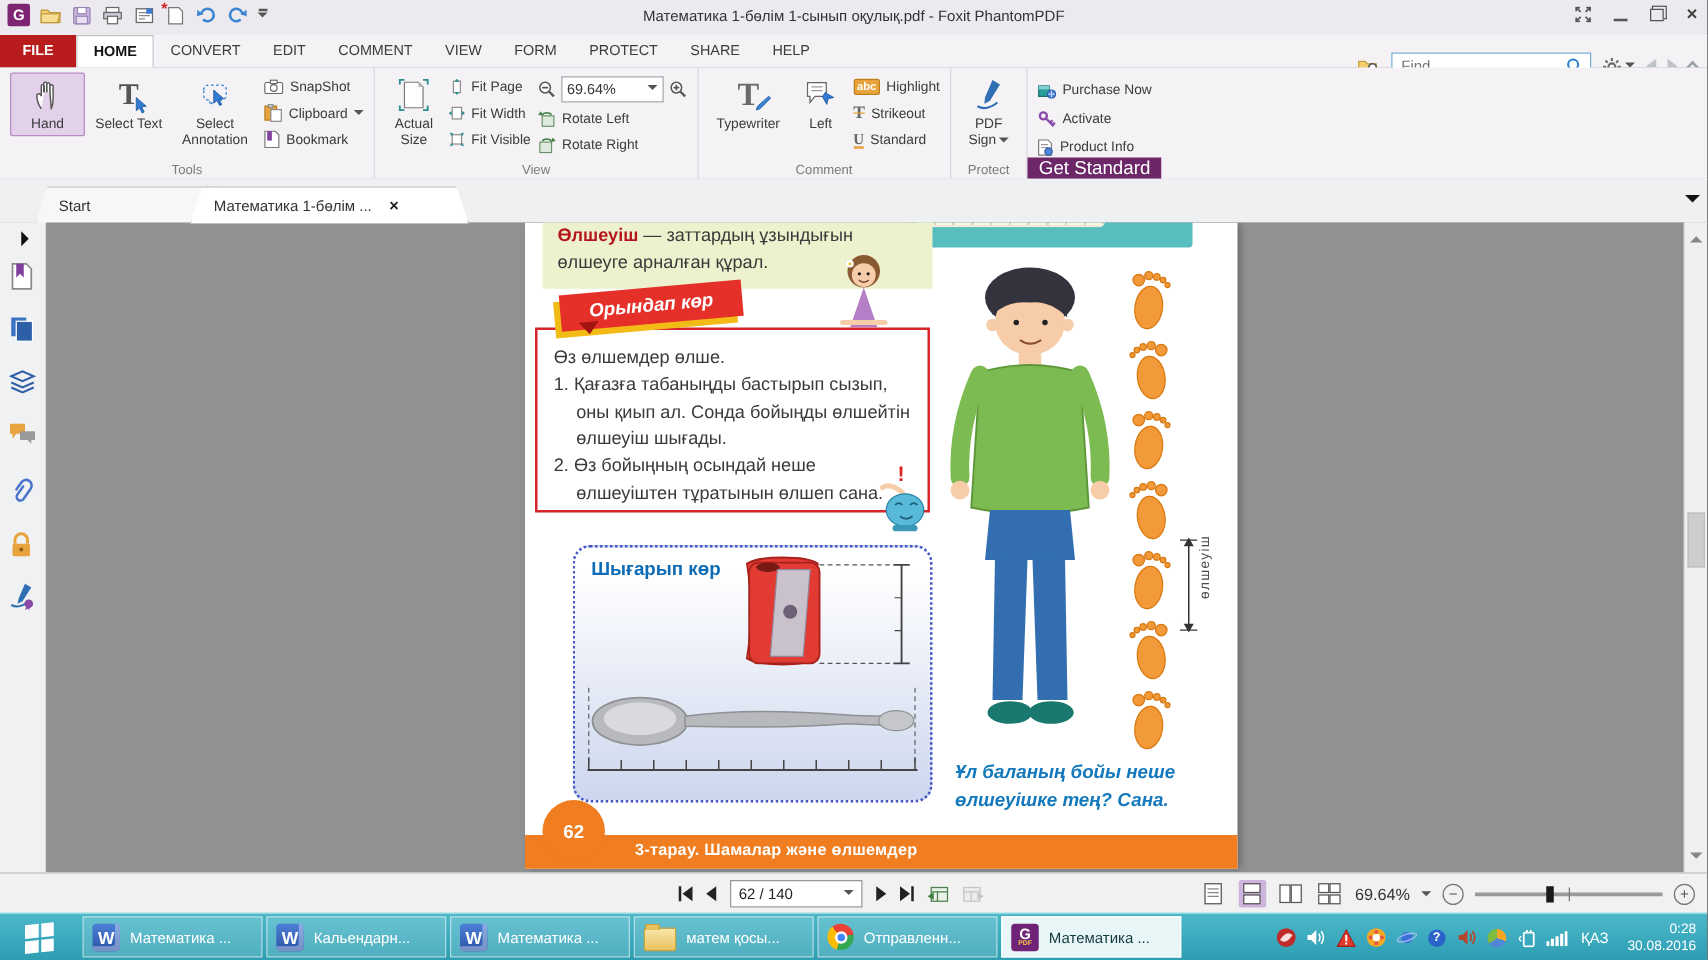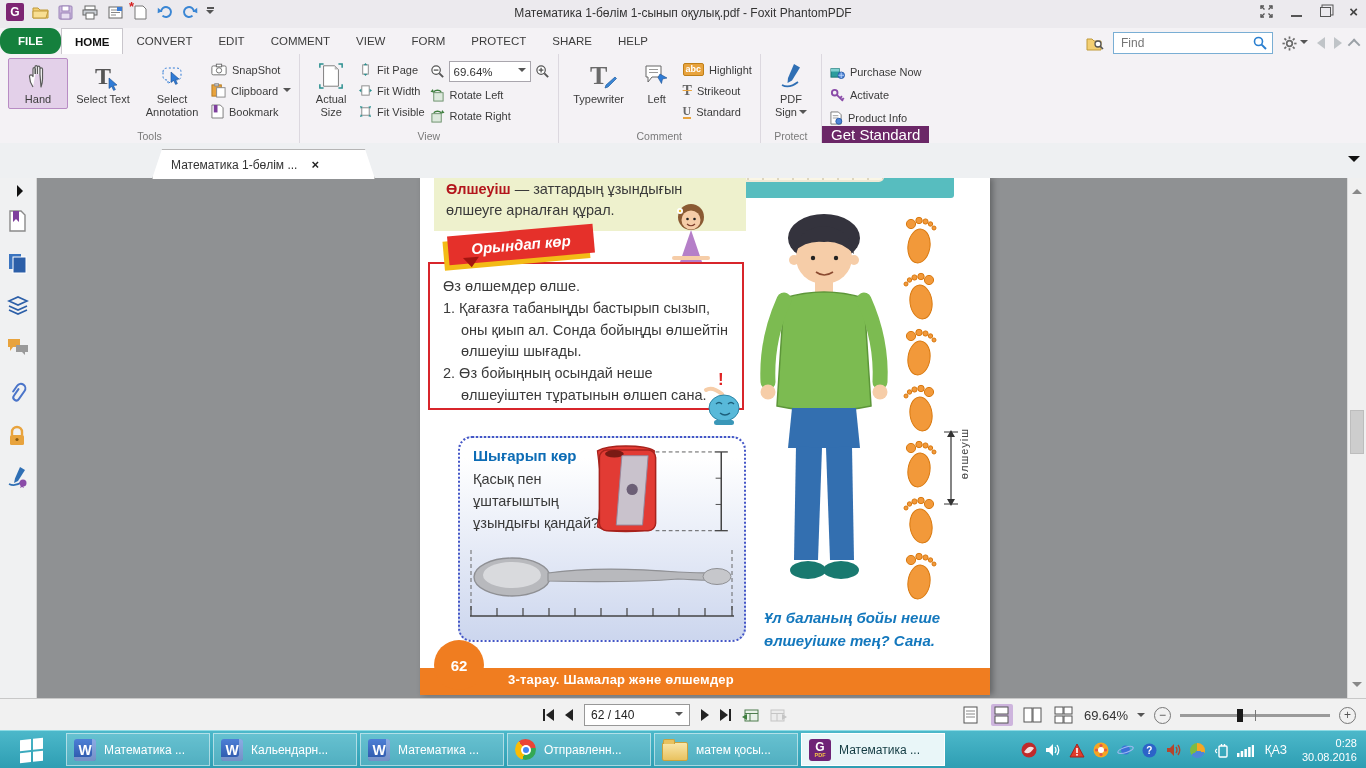--- a/index.html
+++ b/index.html
@@ -16,23 +16,23 @@
     display:flex;align-items:center;justify-content:center;border-radius:2px;}
   .wtitle{position:absolute;left:50%;top:6px;transform:translateX(-50%);font-size:12px;color:#333;white-space:nowrap;}
   .winctl{position:absolute;right:8px;top:5px;display:flex;align-items:center;gap:18px;color:#555;}
   .minbox{width:11px;height:8px;border-bottom:2px solid #555;}
   .restbox{width:9px;height:8px;border:1px solid #555;box-shadow:2px -2px 0 -0.5px #eceaee,2px -2px 0 0.5px #555;}
   .closex{font-size:15px;line-height:12px;color:#444;font-weight:bold;}
 
   
   .tabrow{position:absolute;top:28px;left:0;width:100%;height:26px;background:#f4f2f5;display:flex;}
   .rtab{padding:0 13px;font-size:11.5px;display:flex;align-items:center;color:#3c3c3c;cursor:default;}
-  .rtab.file{background:#15803d;color:#fff;font-weight:bold;padding:0 18px;border-radius:11px;}
+  .rtab.file{background:#b91c1c;color:#fff;font-weight:bold;padding:0 18px;}
   .rtab.active{background:#fff;border:1px solid #c9c6cc;border-bottom:none;font-weight:bold;color:#111;}
-  .findrow{position:absolute;right:6px;top:32px;display:flex;align-items:center;gap:9px;}
+  .findrow{position:absolute;right:6px;top:42px;display:flex;align-items:center;gap:9px;}
   .findbox{width:148px;height:20px;background:#fff;border:1px solid #79aed4;display:flex;align-items:center;padding:0 5px;}
   .findbox input{border:none;outline:none;background:transparent;flex:1;font-size:12px;min-width:0;
     font-family:"Liberation Sans",sans-serif;color:#444;}
   .chev{width:7px;height:7px;border-left:2px solid #9aa0a6;border-top:2px solid #9aa0a6;}
   .chev.up{transform:rotate(45deg) translateY(2px);}
 
   
   .ribbon{position:absolute;top:54px;left:0;width:100%;height:89px;background:#f4f2f5;border-bottom:1px solid #cfccd4;display:flex;}
   .rgroup{position:relative;padding:4px 8px 16px 8px;border-right:1px solid #dcd8df;display:flex;align-items:flex-start;gap:5px;}
   .glabel{position:absolute;bottom:1px;left:0;right:0;text-align:center;font-size:10.5px;color:#7a7a7a;}
@@ -495,20 +495,23 @@
               <circle cx="9.5" cy="11" r="3.2" fill="#4f86d8" stroke="#2a5da8"></circle>
             </svg>
           <span>Product Info</span>
         </div>
       </div>
       <div class="glabel purple">Get Standard</div>
     </div>
   </div>
 
   <div class="doctabs">
+    <div class="dtab" style="left:28px;width:122px;">
+      <span>Start</span>
+    </div>
     <div class="dtab active" style="left:152px;width:185px;">
       <span>Математика 1-бөлім ...</span>
       <span class="dtclose">×</span>
     </div>
     <div class="tabmenu"></div>
   </div>
 
   <div class="main">
 
     <div class="sidebar">
@@ -604,21 +607,20 @@
               <path d="M30 12 q-10-8-16-4" stroke="#f6cda8" stroke-width="4" fill="none" stroke-linecap="round"></path>
               <ellipse cx="32" cy="26" rx="15" ry="13" fill="#58b9d9" stroke="#2d87a8"></ellipse>
               <path d="M24 22 q3-3 6 0 M36 22 q3-3 6 0" stroke="#1d5f7a" fill="none" stroke-width="1.4"></path>
               <path d="M28 31 q5 4 10 0" stroke="#1d5f7a" fill="none" stroke-width="1.4"></path>
               <rect x="22" y="38" width="20" height="5" rx="2.5" fill="#3a97b8"></rect>
             </svg>
         </span>
 
         <div class="trybox">
           <div class="trytitle">Шығарып көр</div>
-          <div class="trytext">Қасық пен ұштағыштың ұзындығы қандай?</div>
           <span class="abs" style="right:4px;top:6px;">
             <svg width="150" height="104" viewBox="0 0 160 110">
                 <path d="M12 8 q14-6 46-6 q34 0 46 6 q-5 24-5 47 q0 23 5 47 q-14 6-46 6 q-32 0-46-6 q5-24 5-47 q0-23-5-47z" transform="scale(0.66,0.86)" fill="#e23b34" stroke="#a8221c" stroke-width="2"></path>
                 <rect x="10" y="6" width="60" height="86" rx="8" fill="#e23b34" stroke="#a8221c" stroke-width="1.6"></rect>
                 <ellipse cx="26" cy="10" rx="10" ry="4" fill="#7a1a14"></ellipse>
                 <polygon points="34,12 62,12 56,86 28,86" fill="#c9c2cc" stroke="#93869c"></polygon>
                 <circle cx="45" cy="48" r="6" fill="#6c5f76"></circle>
                 <line x1="140" y1="8" x2="140" y2="92" stroke="#444" stroke-width="1.6"></line>
                 <line x1="133" y1="8" x2="147" y2="8" stroke="#444" stroke-width="1.4"></line>
                 <line x1="133" y1="92" x2="147" y2="92" stroke="#444" stroke-width="1.4"></line>
@@ -819,30 +821,30 @@
       </div>
       <div class="tbtn">
         <span class="wicon">W</span>
         <span>Кальендарн...</span>
       </div>
       <div class="tbtn">
         <span class="wicon">W</span>
         <span>Математика ...</span>
       </div>
       <div class="tbtn">
+        <span class="folderico"></span>
+        <span>матем қосы...</span>
+      </div>
+      <div class="tbtn">
         <span class="chromeico">
             <span>
               <i></i>
             </span>
           </span>
         <span>Отправленн...</span>
-      </div>
-      <div class="tbtn">
-        <span class="folderico"></span>
-        <span>матем қосы...</span>
       </div>
       <div class="tbtn active">
         <span class="foxico">
             <span class="g">G</span>
             <span class="p">PDF</span>
           </span>
         <span>Математика ...</span>
       </div>
     </div>
     <div class="tray">

